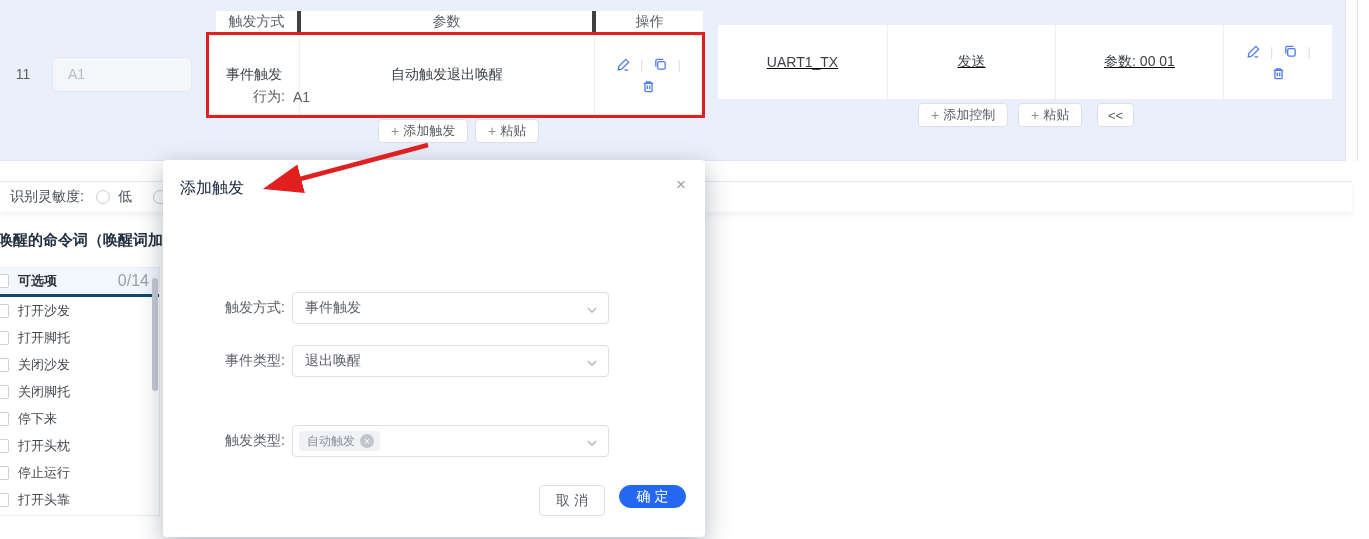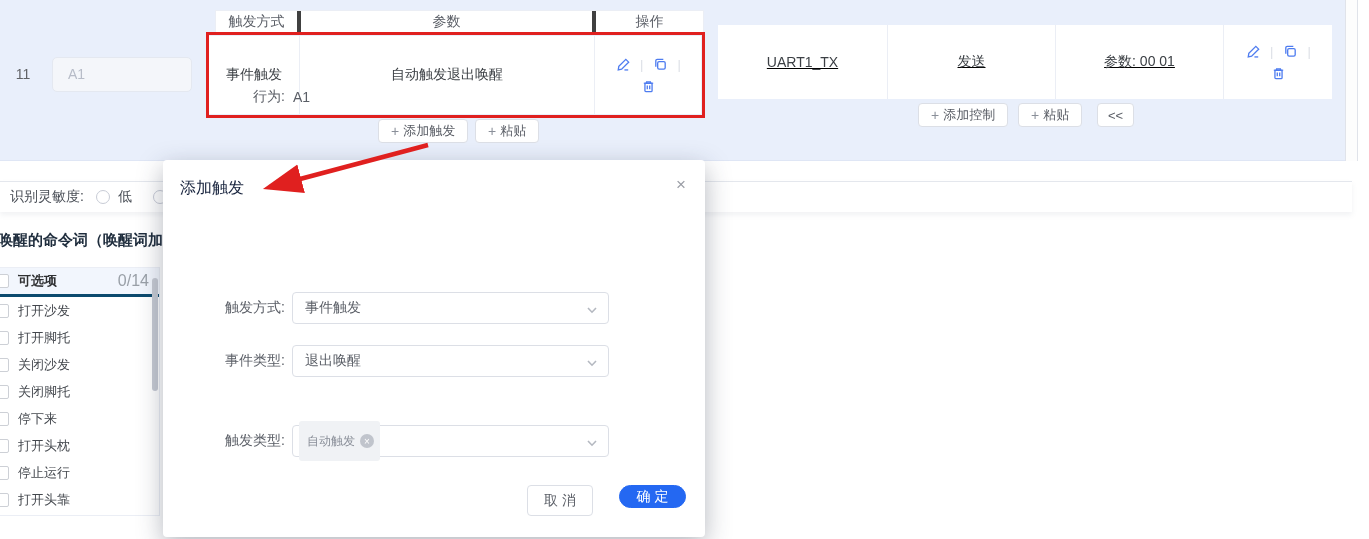--- a/index.html
+++ b/index.html
@@ -68,23 +68,23 @@
   
   .modal { position:absolute; left:163px; top:160px; width:542px; height:377px; background:#fff; border-radius:4px; box-shadow:0 8px 26px rgba(40,50,70,0.35); }
   .modal-title { position:absolute; left:17px; top:18px; font-size:16px; color:#17233d; }
   .modal-close { position:absolute; right:19px; top:16px; font-size:17px; color:#9b9ea6; cursor:pointer; line-height:1; }
   .m-row { position:absolute; left:0; display:flex; align-items:center; }
   .m-label { width:122px; text-align:right; font-size:14px; color:#5a5e66; flex:none; }
   .m-value { margin-left:8px; font-size:14px; color:#5a5e66; }
   .m-select { margin-left:7px; width:317px; height:32px; border:1px solid #dcdfe6; border-radius:4px; background:#fff; display:flex; align-items:center; padding:0 12px; font-size:14px; color:#5a5e66; position:relative; cursor:pointer; }
   .m-select .chev { position:absolute; right:10px; top:10px; }
   .chev svg { width:12px; height:12px; stroke:#b4b8c0; fill:none; stroke-width:1.6; }
-  .tag { background:#f0f2f5; border-radius:3px; height:40px; display:flex; align-items:center; gap:5px; padding:0 6px 0 8px; font-size:12px; color:#8a8f99; }
+  .tag { background:#f0f2f5; border-radius:3px; height:20px; display:flex; align-items:center; gap:5px; padding:0 6px 0 8px; font-size:12px; color:#8a8f99; }
   .tag-x { width:14px; height:14px; border-radius:50%; background:#c0c4cc; color:#fff; font-size:10px; display:flex; align-items:center; justify-content:center; cursor:pointer; }
-  .m-footer { position:absolute; right:19px; bottom:21px; display:flex; gap:26px; }
+  .m-footer { position:absolute; right:19px; bottom:21px; display:flex; gap:14px; }
   .btn-cancel { width:66px; height:31px; background:#fff; border:1px solid #dcdfe6; border-radius:4px; font-size:14px; color:#5a5e66; display:flex; align-items:center; justify-content:center; cursor:pointer; }
   .btn-confirm { width:67px; height:23px; background:#2468f2; border:1px solid #2468f2; border-radius:12px; font-size:14px; color:#fff; display:flex; align-items:center; justify-content:center; cursor:pointer; }
 
   .arrow-svg { position:absolute; left:248px; top:136px; pointer-events:none; }
 </style>
 </head>
 <body>
 
 <div class="stage">
 

